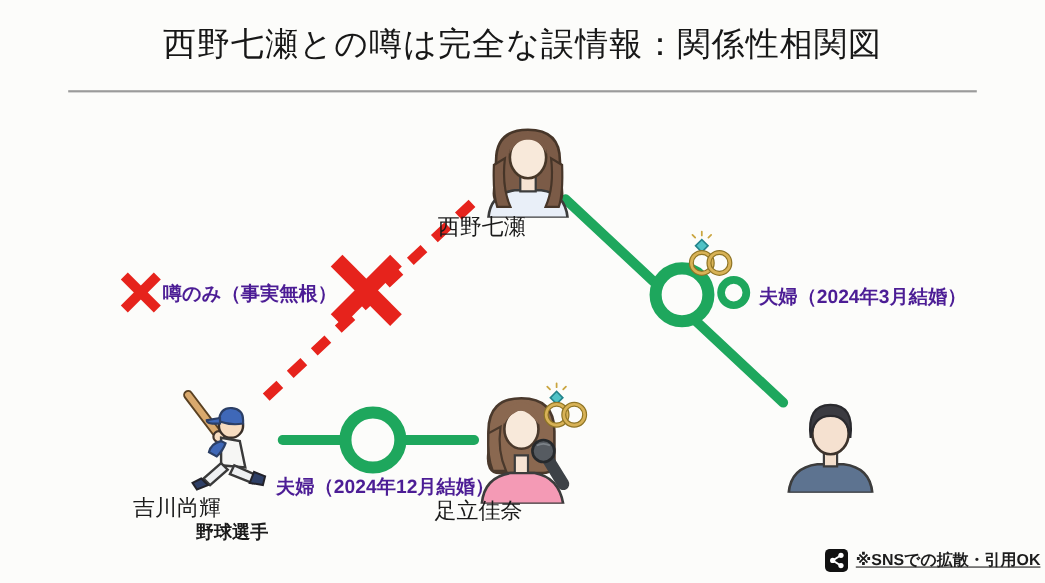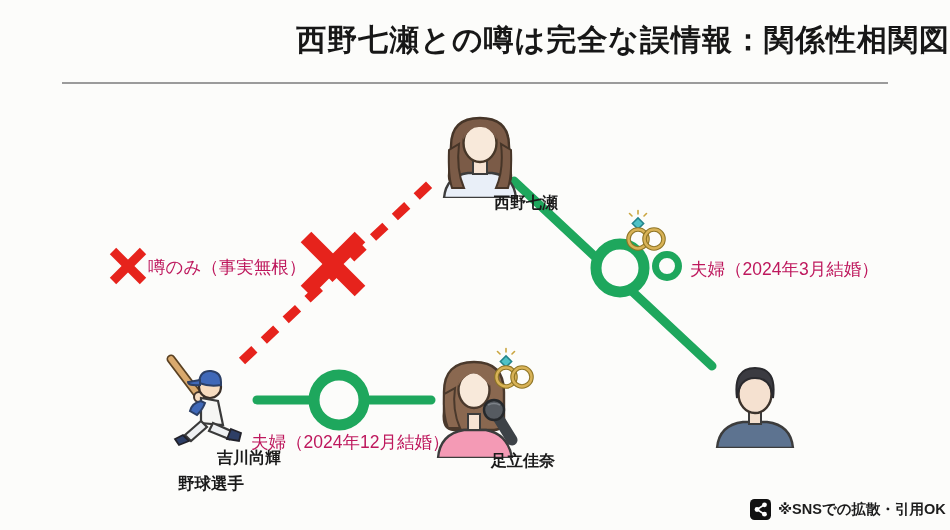--- a/index.html
+++ b/index.html
@@ -2,32 +2,32 @@
 <html><head>
 <meta charset="utf-8">
 <style>
   html,body{margin:0;padding:0;background:#e8e8e8;}
   .stage{
     position:relative;width:950px;height:530px;background:#fcfcfa;overflow:hidden;
     font-family:"Liberation Sans","DejaVu Sans",sans-serif;color:#1a1a1a;
   }
   .abs{position:absolute;}
   .title{
-    top:20px;left:0;width:950px;text-align:right;
-    font-size:30px;font-weight:700;letter-spacing:1px;color:#171717;z-index:3;
+    top:20px;left:0;width:950px;text-align:center;
+    font-size:30px;font-weight:400;letter-spacing:1px;color:#171717;z-index:3;
   }
   .divider{top:82px;left:62px;width:826px;height:2px;background:#9b9b9b;z-index:3;}
   .lines-layer{top:0;left:0;z-index:1;}
   .person-svg{z-index:2;}
   .rings-svg{z-index:4;}
-  .pname{width:160px;text-align:right;font-size:16px;font-weight:700;z-index:3;}
+  .pname{width:160px;text-align:left;font-size:20px;font-weight:400;z-index:3;}
   .prole{width:160px;text-align:center;font-size:16.5px;font-weight:700;z-index:3;}
-  .rel-label{font-size:17.5px;font-weight:400;white-space:nowrap;z-index:3;color:#be185d;}
+  .rel-label{font-size:17.5px;font-weight:700;white-space:nowrap;z-index:3;color:#4c1d95;}
   .footer{left:750px;top:499px;display:flex;align-items:center;gap:7px;z-index:3;}
-  .footer-note{font-size:14.5px;font-weight:700;color:#1c1c1c;white-space:nowrap;}
+  .footer-note{font-size:14.5px;font-weight:700;color:#1c1c1c;white-space:nowrap;text-decoration:underline;}
 </style>
 </head>
 <body>
 
 <div class="stage">
 
   <div class="abs title">西野七瀬との噂は完全な誤情報：関係性相関図</div>
   <div class="abs divider"></div>
 
   <svg class="abs lines-layer" width="950" height="530" viewBox="0 0 950 530">

